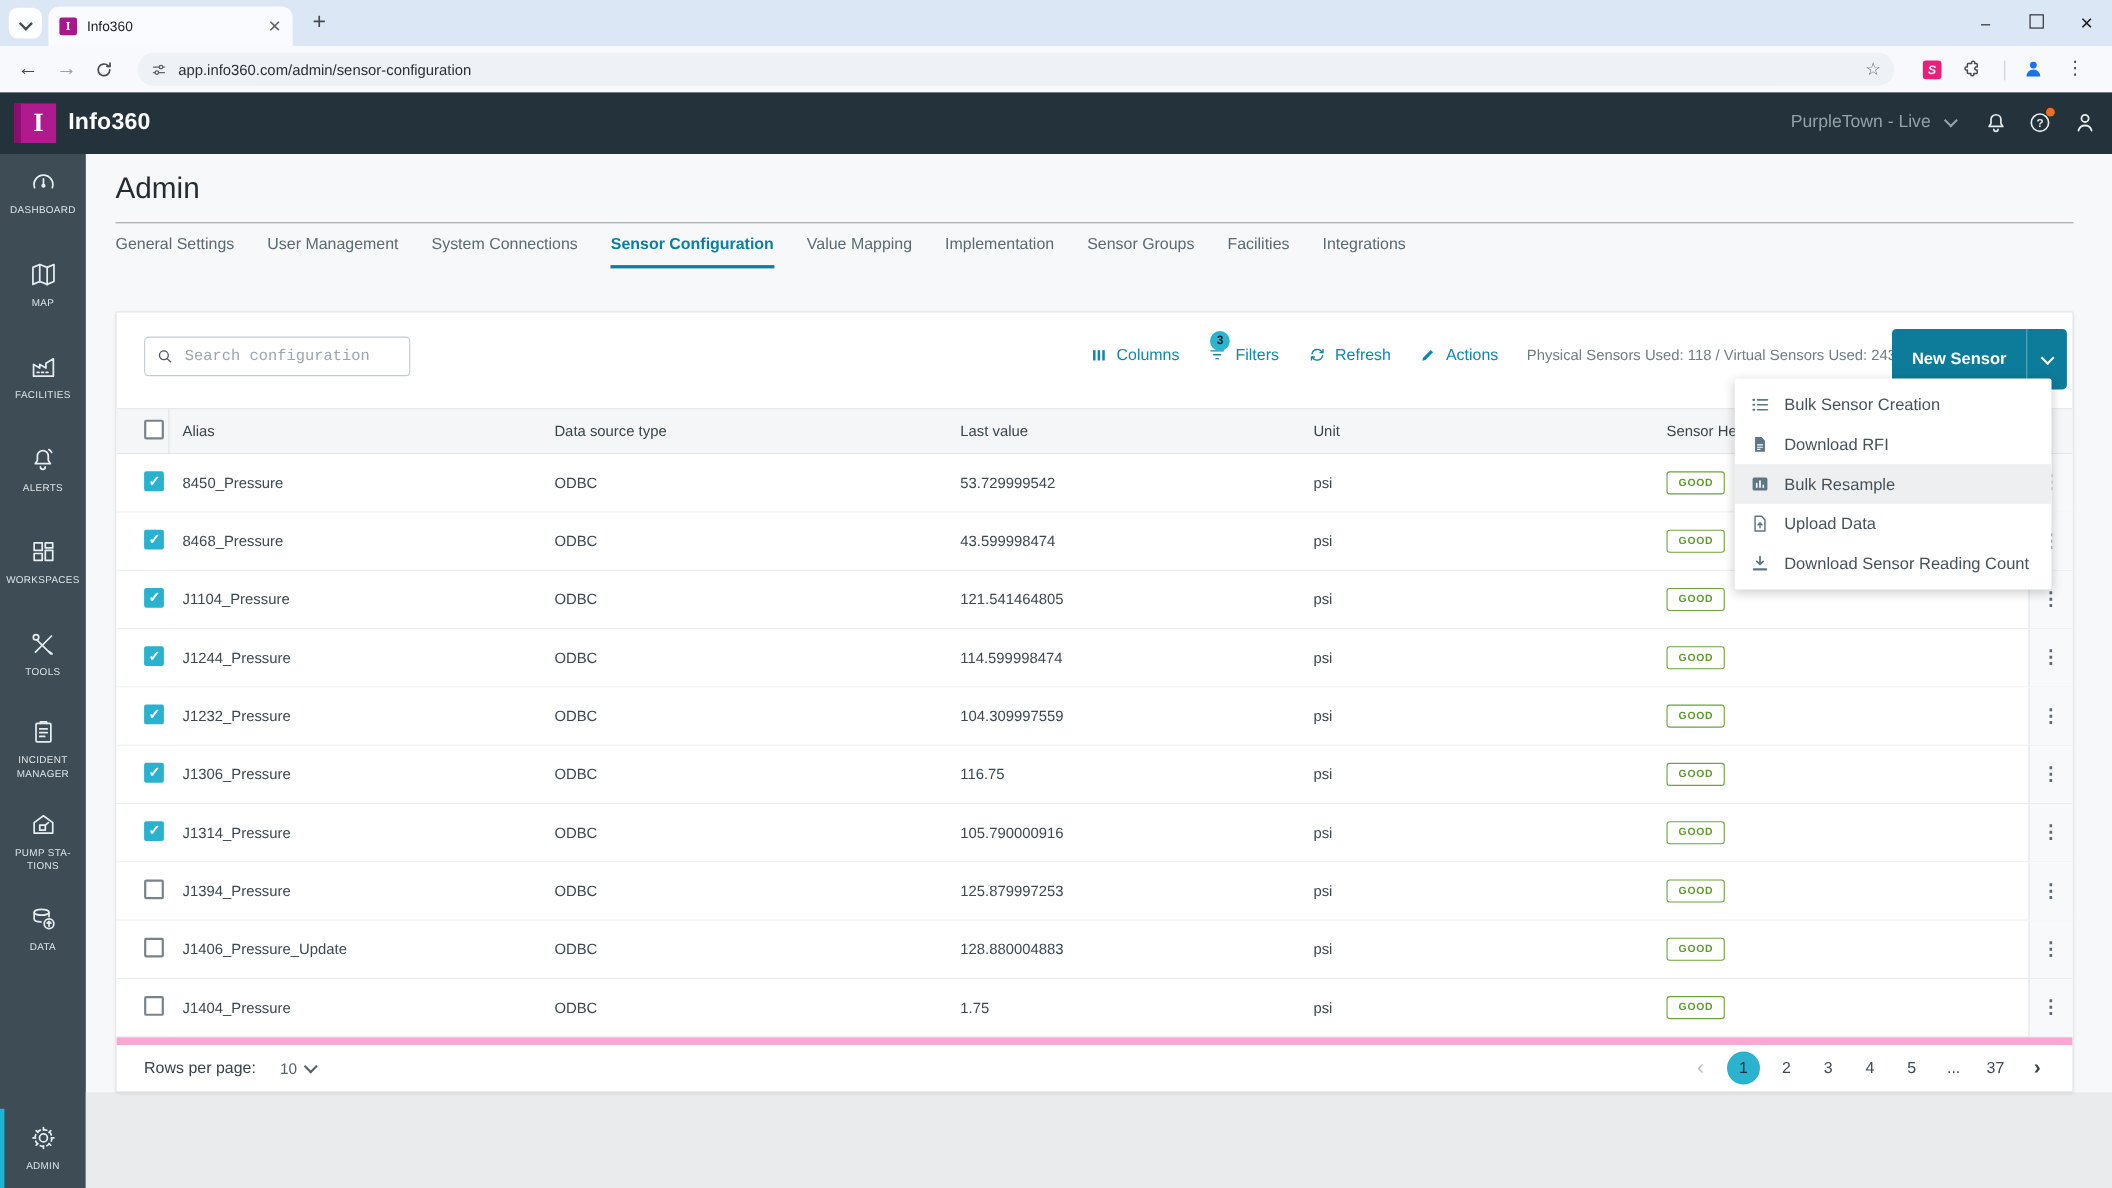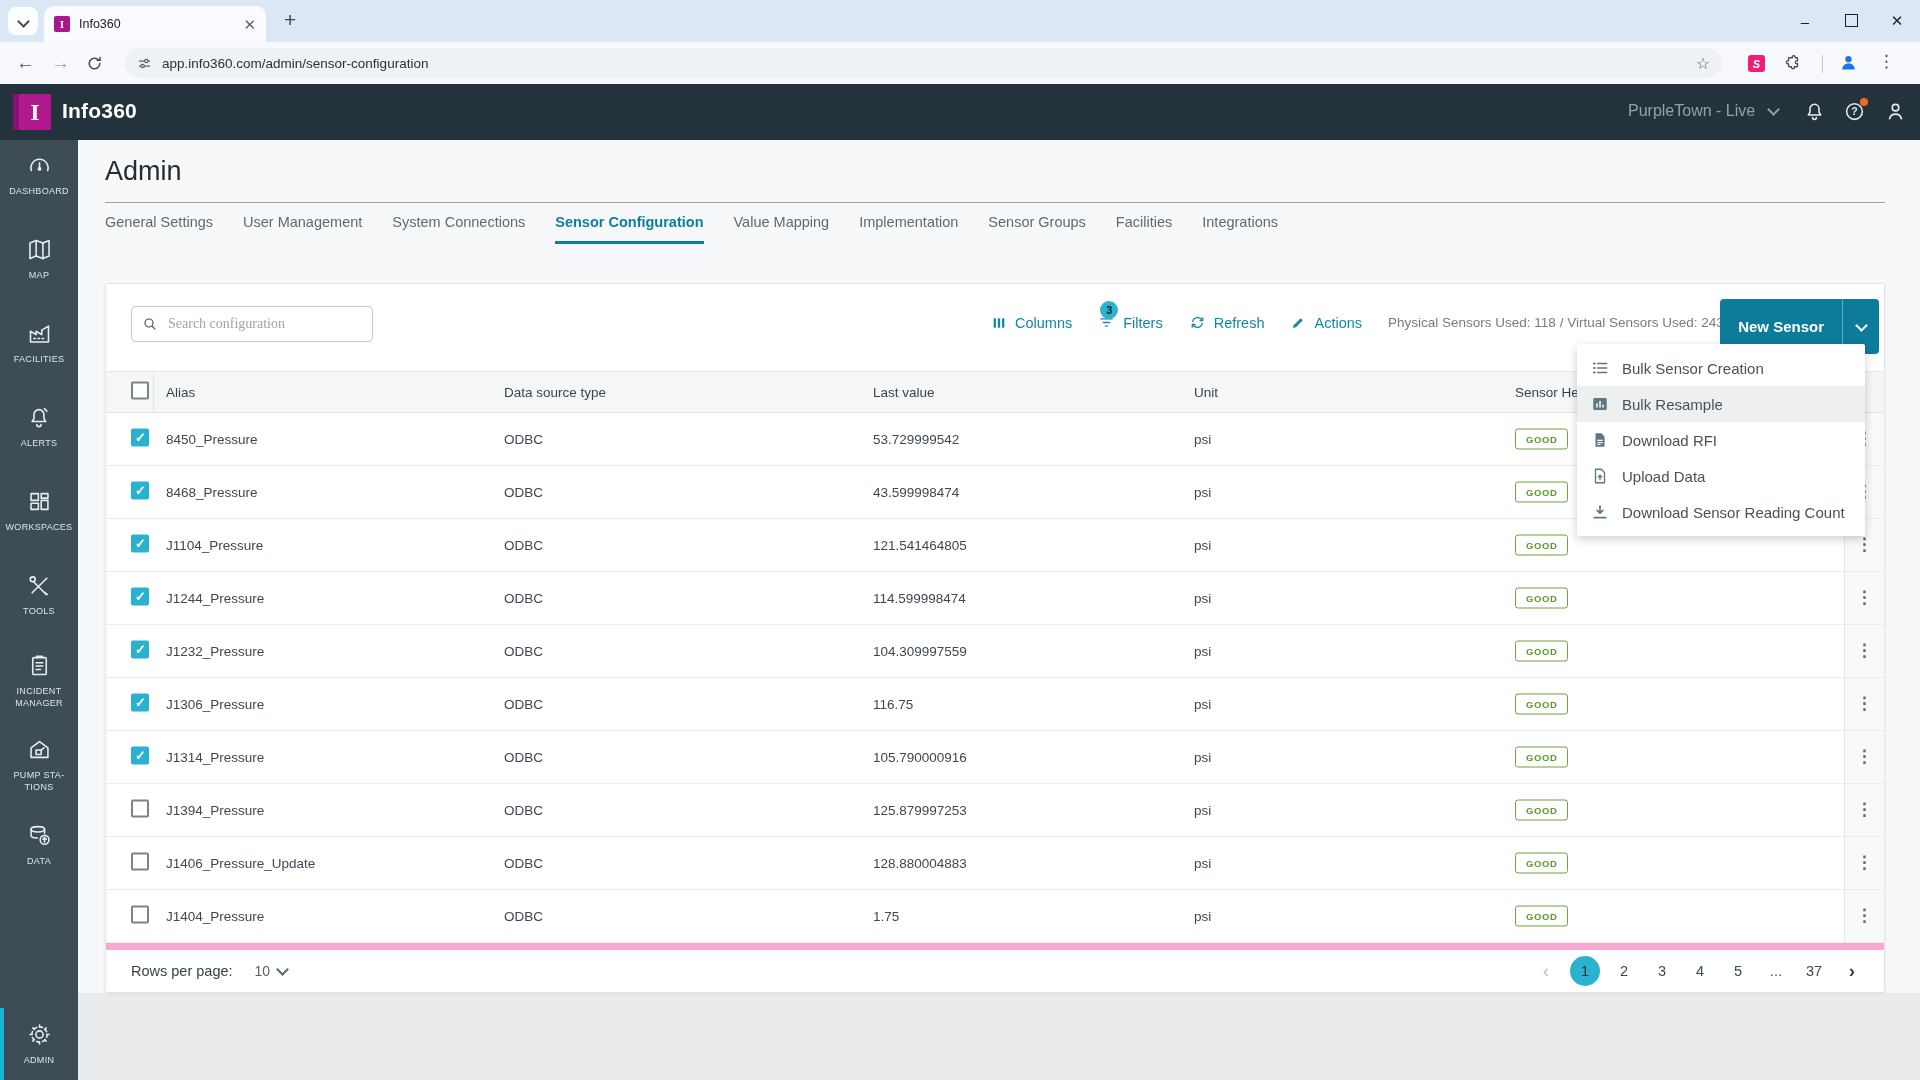--- a/index.html
+++ b/index.html
@@ -66,21 +66,21 @@
 
   
   .card{position:absolute;left:105px;top:283px;width:1780px;height:710px;background:#fff;
     border:1px solid #e3e6e8;box-sizing:border-box;box-shadow:0 1px 3px rgba(0,0,0,.07);border-radius:2px;}
   .belowband{position:absolute;left:78px;top:993px;width:1842px;height:87px;background:#e9ebec;}
 
   .searchbox{position:absolute;left:25px;top:22px;width:242px;height:36px;border:1px solid #c3cbcf;border-radius:4px;
     display:flex;align-items:center;padding:0 10px;box-sizing:border-box;background:#fff;}
   .searchbox svg{stroke:#4a555c;fill:none;stroke-width:1.8;}
   .searchbox input{border:none;outline:none;flex:1;margin-left:8px;font-size:14px;color:#37424a;
-    font-family:Liberation Serif, serif;background:transparent;}
+    font-family:Liberation Mono, monospace;background:transparent;}
   .searchbox input::placeholder{color:#9aa6ad;}
 
   .tbactions{position:absolute;left:885px;top:30px;display:flex;align-items:center;gap:26px;}
   .tblink{display:flex;align-items:center;gap:8px;color:#1187a7;font-size:14.5px;position:relative;}
   .tblink svg{stroke:#1187a7;fill:none;stroke-width:1.8;stroke-linecap:round;}
   .fbadge{position:absolute;left:2px;top:-13px;width:18px;height:18px;border-radius:50%;background:#2bb3d0;
     color:#15232a;font-size:11px;font-weight:bold;display:flex;align-items:center;justify-content:center;}
   .usage{color:#707d85;font-size:13.5px;}
   .newsensor{position:absolute;right:5px;top:15px;height:55px;background:#0d7b9a;border-radius:4px;color:#fff;
     display:flex;align-items:center;}
@@ -532,35 +532,35 @@
   </div>
 
   <div class="menu">
     <div class="mitem">
       <svg width="18" height="18" viewBox="0 0 24 24" fill="none" stroke="#5d7684" stroke-width="2" stroke-linecap="round">
         <path d="M9 6h12M9 12h12M9 18h12"></path>
           <path d="M4 6h1M4 12h1M4 18h1" stroke-width="2.6"></path>
       </svg>
       <span>Bulk Sensor Creation</span>
     </div>
+    <div class="mitem">
+      <svg width="18" height="18" viewBox="0 0 24 24">
+        <path d="M6 3h8l4 4.5V21H6z" fill="#5d7684"></path>
+        <path d="M8.5 12.5h7M8.5 15.5h7M8.5 18h4" stroke="#fff" stroke-width="1.4"></path>
+      </svg>
+      <span>Download RFI</span>
+    </div>
     <div class="mitem hover">
       <svg width="18" height="18" viewBox="0 0 24 24">
         <rect x="3" y="4" width="18" height="16" rx="2" fill="#5d7684"></rect>
         <path d="M8 16v-4.5M12 16V8.5M16 16v-2.5" stroke="#fff" stroke-width="2" stroke-linecap="round"></path>
       </svg>
       <span>Bulk Resample</span>
     </div>
     <div class="mitem">
-      <svg width="18" height="18" viewBox="0 0 24 24">
-        <path d="M6 3h8l4 4.5V21H6z" fill="#5d7684"></path>
-        <path d="M8.5 12.5h7M8.5 15.5h7M8.5 18h4" stroke="#fff" stroke-width="1.4"></path>
-      </svg>
-      <span>Download RFI</span>
-    </div>
-    <div class="mitem">
       <svg width="18" height="18" viewBox="0 0 24 24" fill="none" stroke="#5d7684" stroke-width="1.8" stroke-linecap="round" stroke-linejoin="round">
         <path d="M6 3h8l4 4.5V21H6z"></path>
           <path d="M12 17v-5.5M9.6 13.5l2.4-2.4 2.4 2.4"></path>
       </svg>
       <span>Upload Data</span>
     </div>
     <div class="mitem">
       <svg width="18" height="18" viewBox="0 0 24 24" fill="none" stroke="#5d7684" stroke-width="2.2" stroke-linecap="round" stroke-linejoin="round">
         <path d="M12 4v9M8.2 9.8l3.8 3.7 3.8-3.7"></path>
           <path d="M4.5 19.5h15" stroke-width="2.6"></path>

